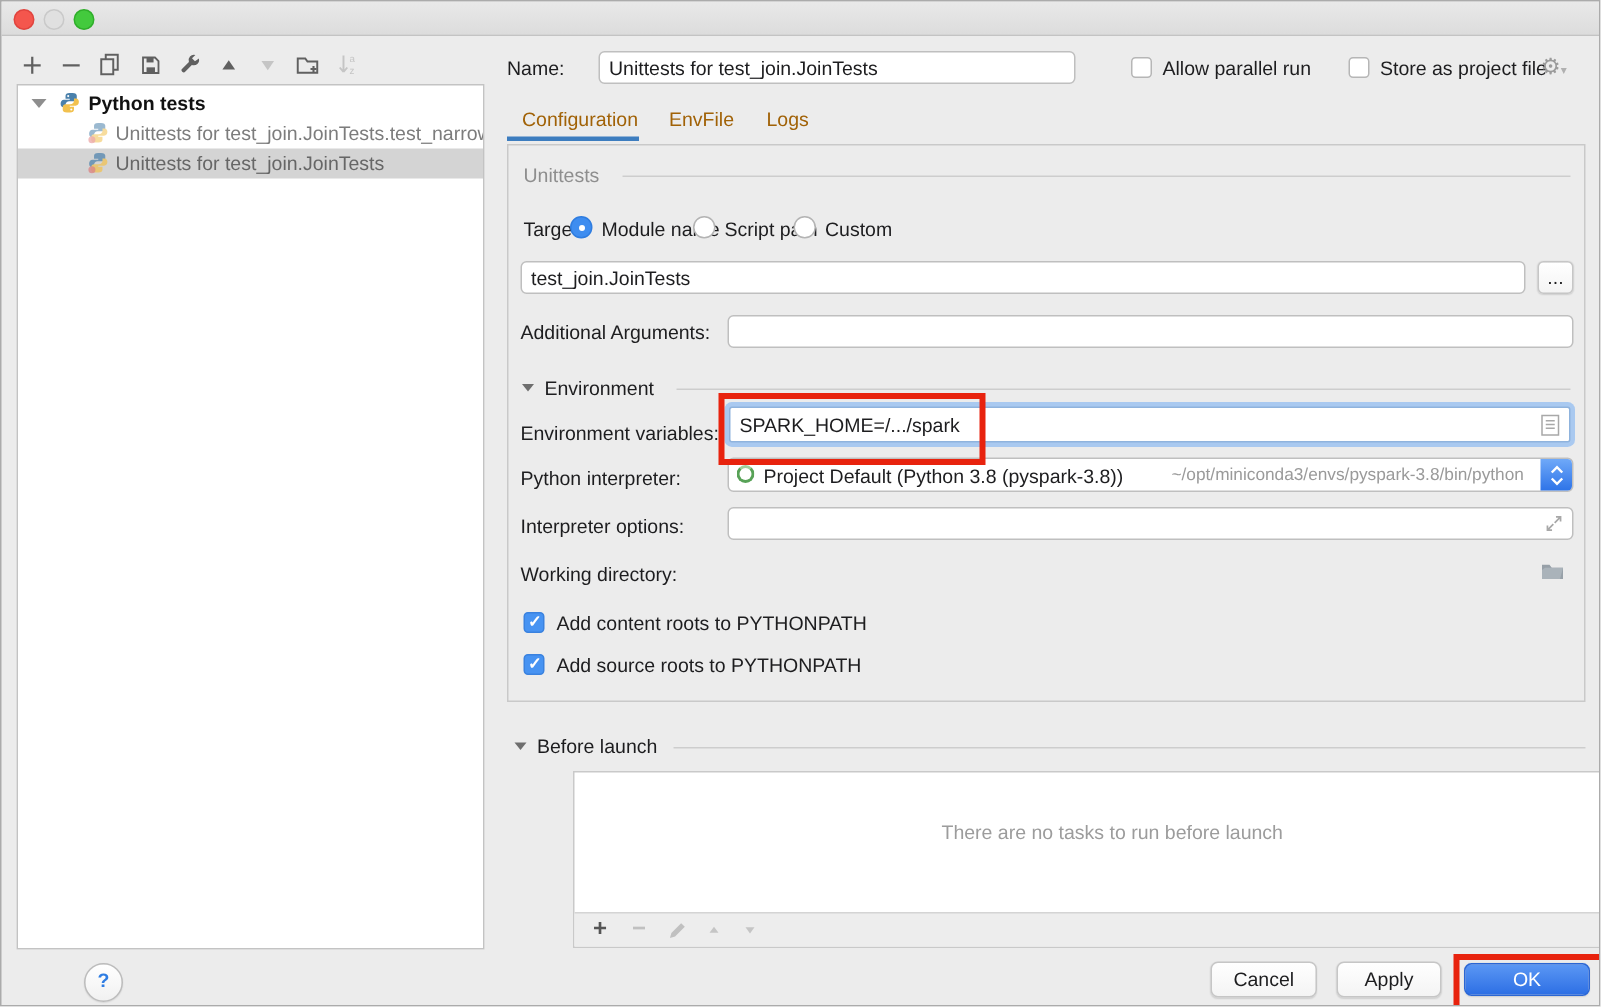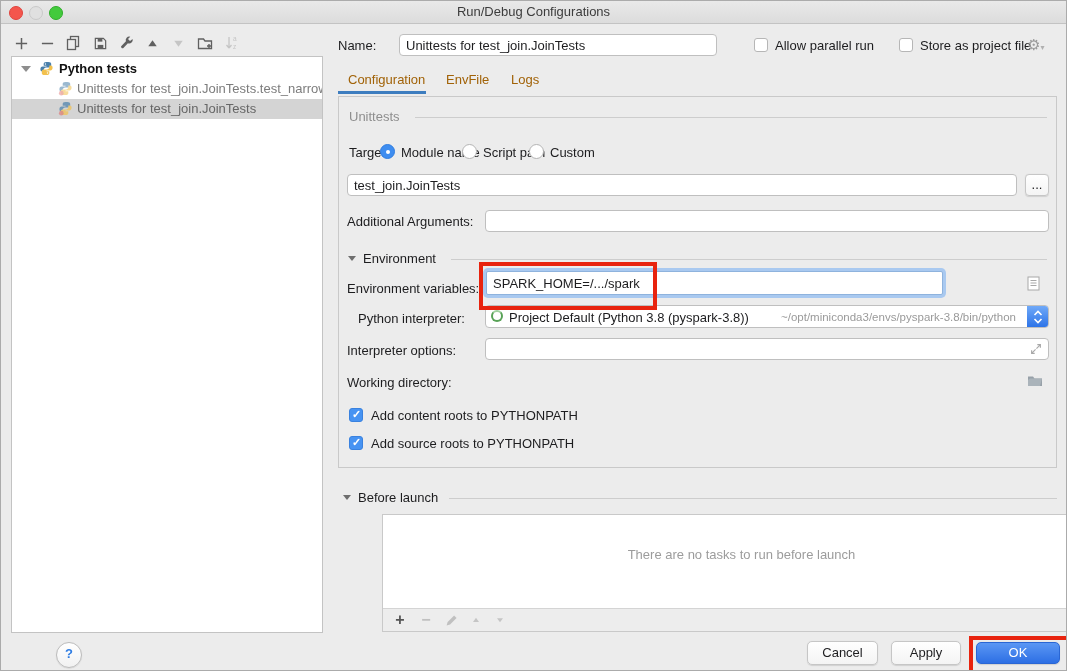--- a/index.html
+++ b/index.html
@@ -77,21 +77,20 @@
 </style>
 </head>
 <body>
 
 <div class="window">
 
   <div class="titlebar">
     <div class="light red"></div>
     <div class="light gray"></div>
     <div class="light green"></div>
-    <div class="title">Run/Debug Configurations</div>
   </div>
 
   <span class="tbi" style="left:11px;">
     <svg width="15" height="15" viewBox="0 0 16 16">
         <path d="M8 2v12M2 8h12" stroke="#606060" stroke-width="1.6" fill="none"></path>
       </svg>
     </span>
   <span class="tbi" style="left:37px;">
     <svg width="15" height="15" viewBox="0 0 16 16">
         <path d="M2 8h12" stroke="#606060" stroke-width="1.6" fill="none"></path>
@@ -201,28 +200,28 @@
     <div class="btn" style="left:686px;top:77px;width:24px;height:22px;line-height:20px;border-radius:4px;">...</div>
 
     <span class="lbl" style="left:8px;top:117px;">Additional Arguments:</span>
     <input class="field" style="left: 146px; top: 113px; width: 564px; height: 22px;" value="">
 
     <span class="sect-tri" style="left:9px;top:159px;"></span>
     <span class="lbl" style="left:24px;top:154px;">Environment</span>
     <div class="hline" style="left:112px;top:162px;width:596px;"></div>
 
     <span class="lbl" style="left:8px;top:184px;">Environment variables:</span>
-    <input class="field" style="left: 147px; top: 174px; width: 457px; height: 24px; border-color: rgb(143, 179, 221); box-shadow: rgb(169, 201, 240) 0px 0px 0px 3px; border-radius: 2px; padding-right: 24px;" value="SPARK_HOME=/.../spark">
+    <input class="field" style="left: 147px; top: 174px; width: 561px; height: 24px; border-color: rgb(143, 179, 221); box-shadow: rgb(169, 201, 240) 0px 0px 0px 3px; border-radius: 2px; padding-right: 24px;" value="SPARK_HOME=/.../spark">
     <span class="abs" style="left:688px;top:179px;">
       <svg width="13" height="15" viewBox="0 0 13 15">
           <rect x="1" y="1" width="11" height="13" fill="#fff" stroke="#a8a8a8"></rect>
           <path d="M3.5 4.5h6M3.5 7h6M3.5 9.5h6" stroke="#a8a8a8"></path>
         </svg></span>
 
-    <span class="lbl" style="left:19px;top:214px;text-align:center;">Python interpreter:</span>
+    <span class="lbl" style="left:8px;top:214px;text-align:center;">Python interpreter:</span>
     <div class="combo" style="left:146px;top:208px;width:564px;height:23px;">
       <span class="ring"></span>
       <span class="abs" style="left:23px;top:4px;white-space:nowrap;">Project Default (Python 3.8 (pyspark-3.8))</span>
       <span class="abs" style="left:295px;top:5px;font-size:11.5px;color:#9a9a9a;white-space:nowrap;">~/opt/miniconda3/envs/pyspark-3.8/bin/python</span>
       <span class="stepper">
         <svg width="12" height="18" viewBox="0 0 12 18">
             <path d="M2.5 7l3.5-3.5L9.5 7" stroke="#fff" stroke-width="1.6" fill="none"></path>
             <path d="M2.5 11l3.5 3.5L9.5 11" stroke="#fff" stroke-width="1.6" fill="none"></path>
           </svg>
       </span>

